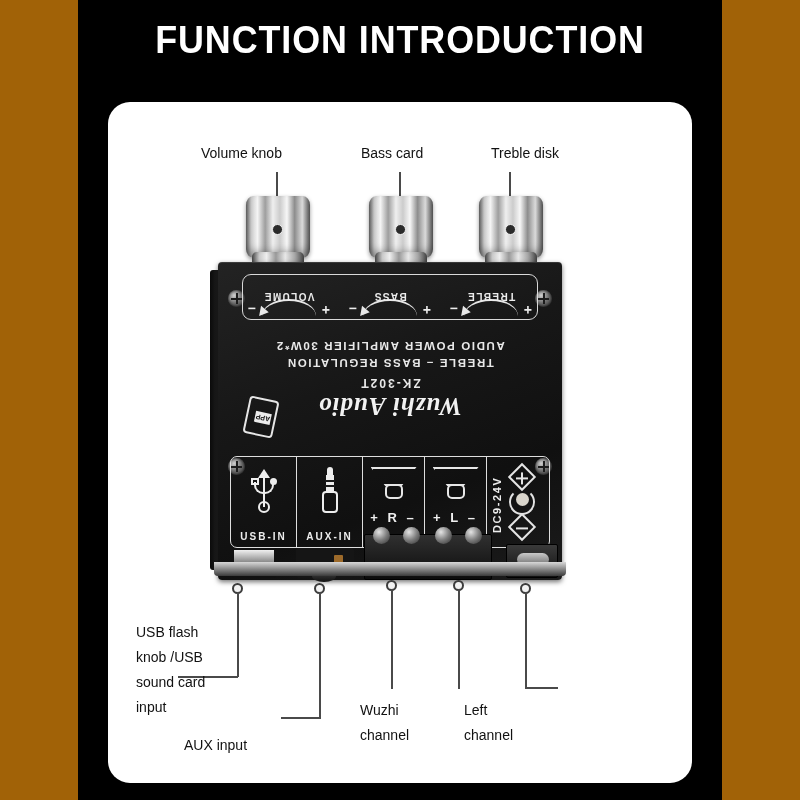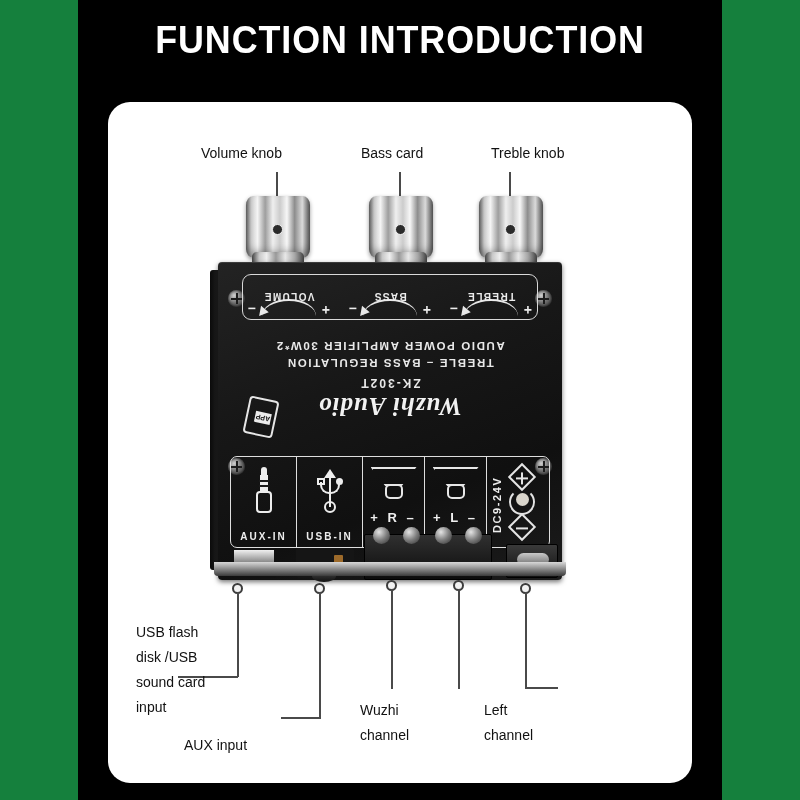--- a/index.html
+++ b/index.html
@@ -1,17 +1,17 @@
 <!DOCTYPE html>
 <html><head>
 <meta charset="utf-8">
 <style>
   html,body{margin:0;padding:0;background:#fff;}
   body{width:800px;height:800px;font-family:"Liberation Sans",sans-serif;overflow:hidden;}
-  #stage{position:relative;width:800px;height:800px;background:#15803d;}
+  #stage{position:relative;width:800px;height:800px;background:#a16207;}
 
   
   .frame{position:absolute;left:78px;top:0;width:644px;height:800px;background:#000000;}
   .panel{position:absolute;left:108px;top:102px;width:584px;height:681px;background:#ffffff;border-radius:22px;}
 
   
   .title{position:absolute;left:78px;top:18px;width:644px;text-align:center;
          color:#ffffff;font-family:"Liberation Sans Narrow","Liberation Sans",sans-serif;
          font-size:39px;font-weight:700;letter-spacing:1px;transform:scaleX(.92);
          transform-origin:center;white-space:nowrap;}
@@ -167,21 +167,21 @@
   <div class="panel"></div>
 
   <div class="title">FUNCTION INTRODUCTION</div>
 
   <div class="lbl" style="left:201px;top:141px;">Volume knob</div>
   <div class="ln v" style="left:276px;top:172px;height:45px;"></div>
 
   <div class="lbl" style="left:361px;top:141px;">Bass card</div>
   <div class="ln v" style="left:399px;top:172px;height:45px;"></div>
 
-  <div class="lbl" style="left:491px;top:141px;">Treble knob</div>
+  <div class="lbl" style="left:491px;top:141px;">Treble disk</div>
   <div class="ln v" style="left:509px;top:172px;height:45px;"></div>
 
   <div class="knob" style="left:246px;top:196px;">
     <div class="body"></div>
     <div class="collar"></div>
     <div class="mark"></div>
   </div>
   <div class="knob" style="left:369px;top:196px;">
     <div class="body"></div>
     <div class="collar"></div>
@@ -230,39 +230,39 @@
       <div class="silk l2">TREBLE – BASS REGULATION</div>
       <div class="silk l3">ZK-302T</div>
       <div class="logo">Wuzhi Audio</div>
 
       <div class="appicon">
         <span>APP</span>
       </div>
 
       <div class="iobox">
         <div class="iocell" style="width:66px;">
-          <div class="auxic">
-            <div class="tip"></div>
-              <div class="shaft"></div>
-              <div class="b1"></div>
-              <div class="b2"></div>
-              <div class="base"></div>
-          </div>
-          <div class="iocap">AUX-IN</div>
-        </div>
-        <div class="iocell" style="width:66px;">
           <div class="usbic">
             <div class="stem"></div>
               <div class="tri"></div>
               <div class="cir"></div>
             <div class="arm"></div>
               <div class="sq"></div>
               <div class="dt"></div>
           </div>
           <div class="iocap">USB-IN</div>
+        </div>
+        <div class="iocell" style="width:66px;">
+          <div class="auxic">
+            <div class="tip"></div>
+              <div class="shaft"></div>
+              <div class="b1"></div>
+              <div class="b2"></div>
+              <div class="base"></div>
+          </div>
+          <div class="iocap">AUX-IN</div>
         </div>
         <div class="iocell" style="width:62px;">
           <div class="spkic">
             <div class="cone"></div>
               <div class="box"></div>
           </div>
           <div class="pol">+ R –</div>
         </div>
         <div class="iocell" style="width:62px;">
           <div class="spkic">
@@ -317,22 +317,22 @@
   <div class="ln v" style="left:391px;top:589px;height:100px;"></div>
 
   <div class="dot" style="left:453px;top:580px;"></div>
   <div class="ln v" style="left:458px;top:589px;height:100px;"></div>
 
   <div class="dot" style="left:520px;top:583px;"></div>
   <div class="ln v" style="left:525px;top:592px;height:97px;"></div>
   <div class="ln h" style="left:525px;top:687px;width:33px;"></div>
 
   <div class="lbl" style="left:136px;top:620px;">USB flash
-disk /USB
+knob /USB
 sound card
 input</div>
   <div class="lbl" style="left:184px;top:733px;">AUX input</div>
   <div class="lbl" style="left:360px;top:698px;">Wuzhi
 channel</div>
-  <div class="lbl" style="left:484px;top:698px;">Left
+  <div class="lbl" style="left:464px;top:698px;">Left
 channel</div>
 
 </div>
 
 </body></html>

